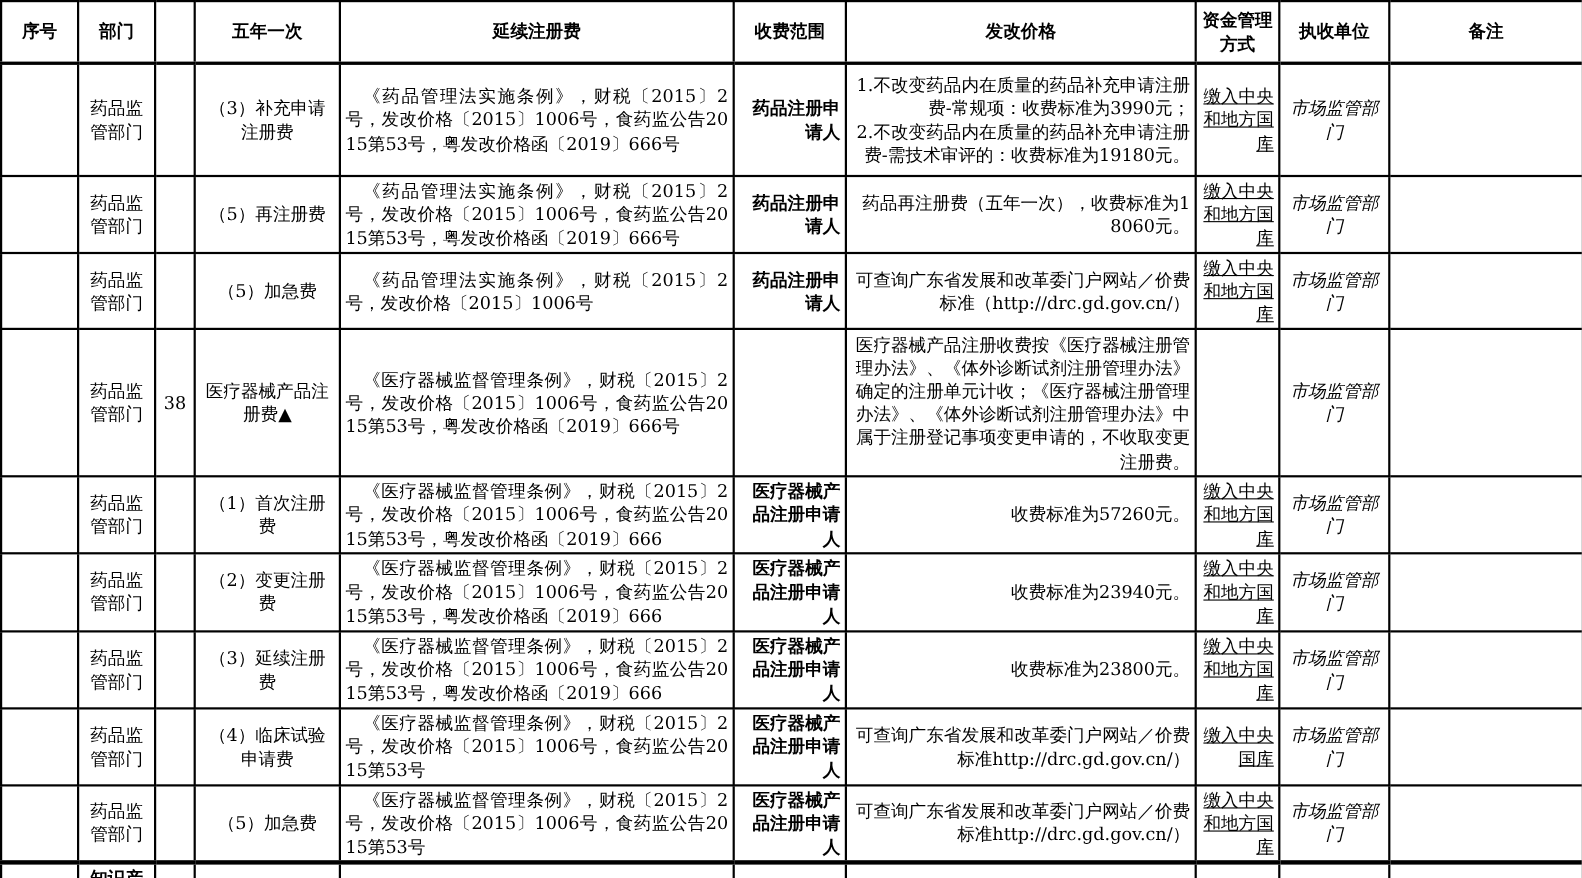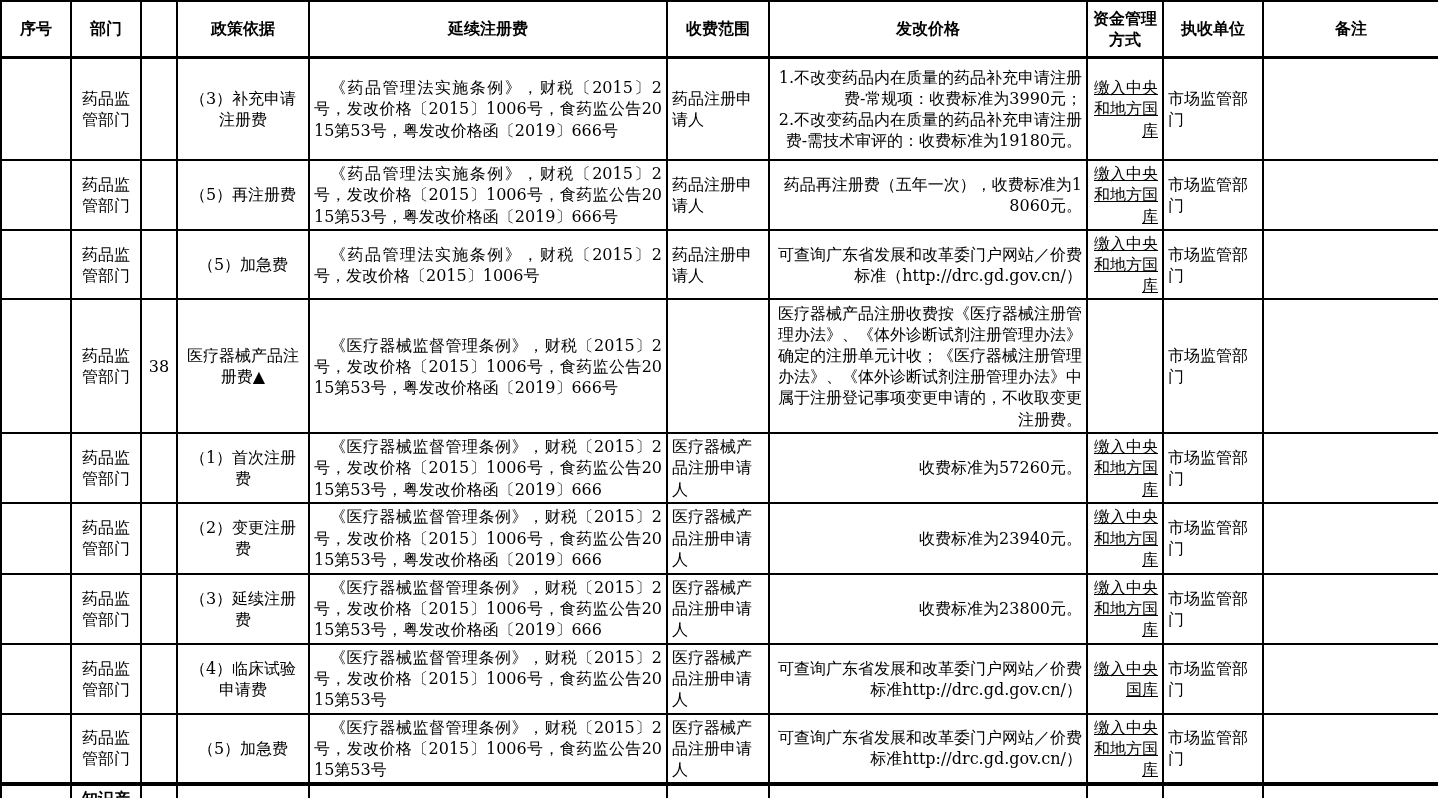--- a/index.html
+++ b/index.html
@@ -29,24 +29,24 @@
     border-bottom:3px solid #000;
     height:50px;
     padding:2px 2px;
   }
   
   .c-seq{text-align:center;}
   .c-num{text-align:center;margin-top:17px;}
   .c-dept{text-align:center;}
   .c-item{text-align:center;margin-left:38px;}
   .c-policy{text-align:justify;text-indent:1em;padding:2px 5px;}
-  .c-scope{text-align:left;padding:2px 3px;}
+  .c-scope{text-align:right;padding:2px 3px;font-weight:bold;}
   .c-standard{text-align:right;white-space:pre-wrap;padding:2px 5px;}
   .c-fund{text-align:right;padding:2px 14px 2px 5px;text-decoration:underline;}
-  .c-unit{text-align:left;}
+  .c-unit{text-align:center;font-style:italic;}
   .c-note{text-align:left;}
   .bold-cell{font-weight:bold;}
   
   tbody tr:nth-child(1) td{height:96px;}
   tbody tr:nth-child(2) td{height:64px;}
   tbody tr:nth-child(3) td{height:59px;}
   tbody tr:nth-child(4) td{height:128px;}
   tbody tr:nth-child(5) td{height:59px;}
   tbody tr:nth-child(6) td{height:65px;}
   tbody tr:nth-child(7) td{height:64px;}
@@ -68,21 +68,21 @@
     <col style="width:318px">
       <col style="width:76px">
       <col style="width:100px">
     <col style="width:176px">
   </colgroup>
   <thead>
     <tr>
       <th>序号</th>
       <th>部门</th>
       <th></th>
-      <th>政策依据</th>
+      <th>五年一次</th>
       <th>延续注册费</th>
       <th>收费范围</th>
       <th>发改价格</th>
       <th>资金管理方式</th>
       <th>执收单位</th>
       <th>备注</th>
     </tr>
   </thead>
   <tbody>
     <tr>

